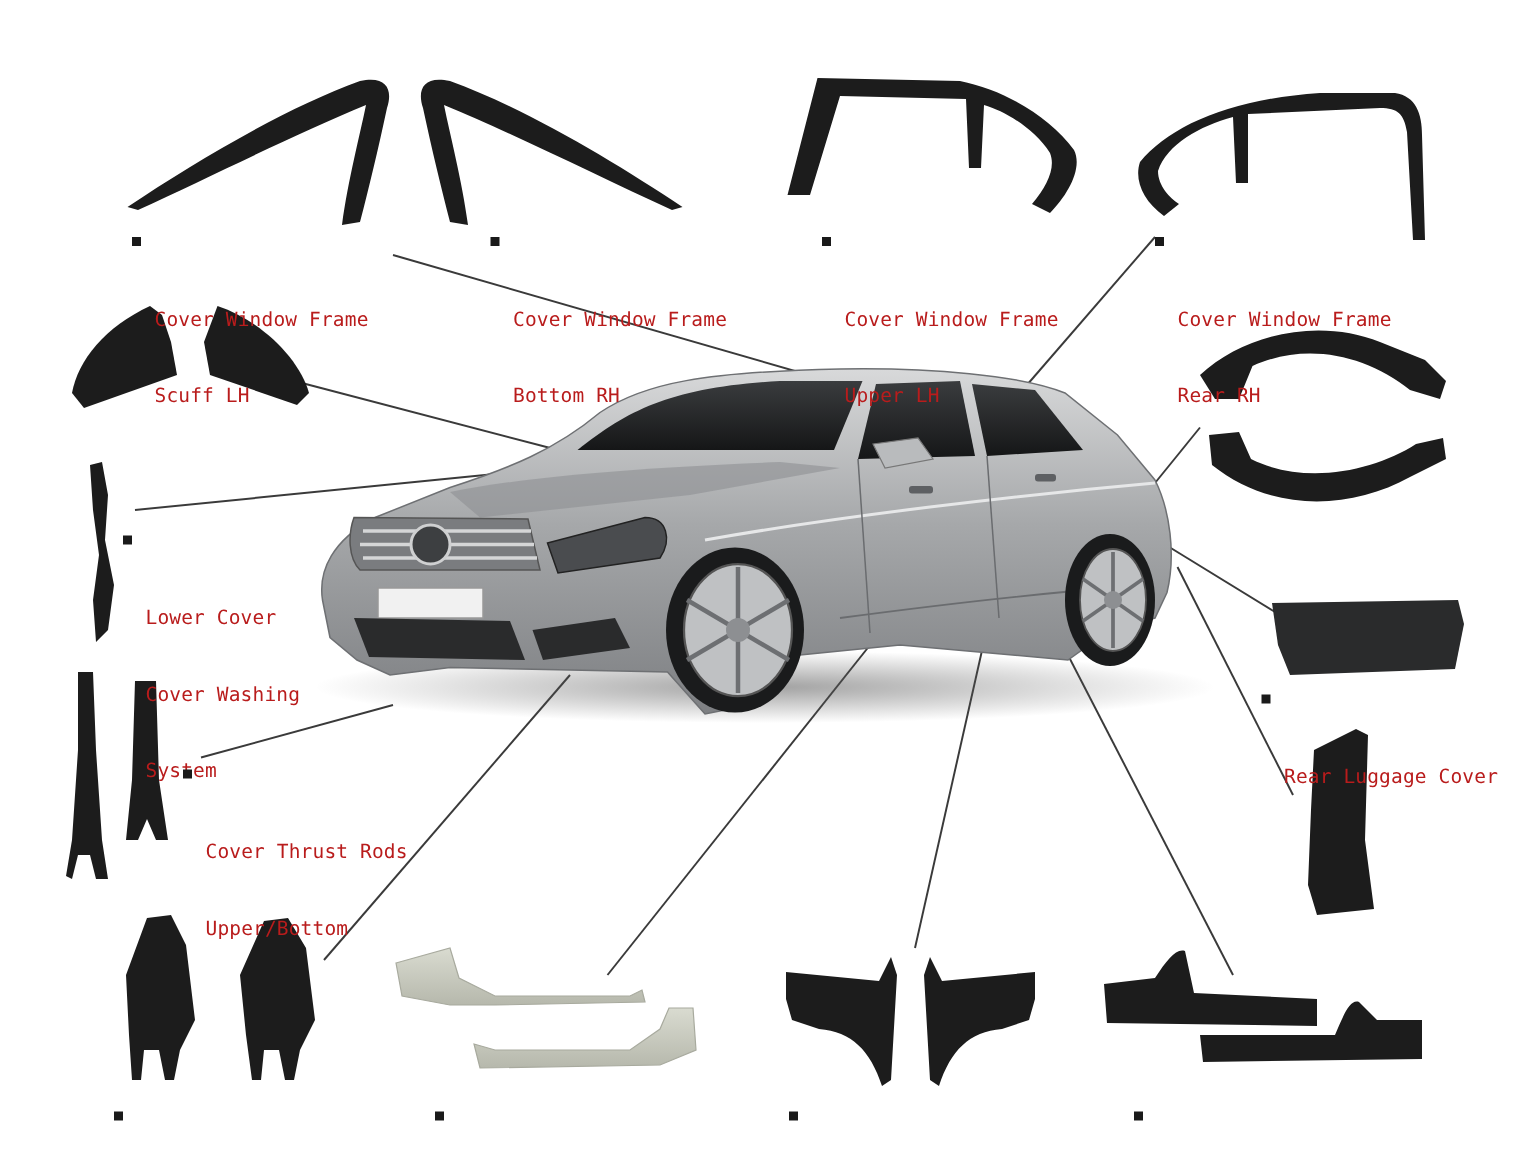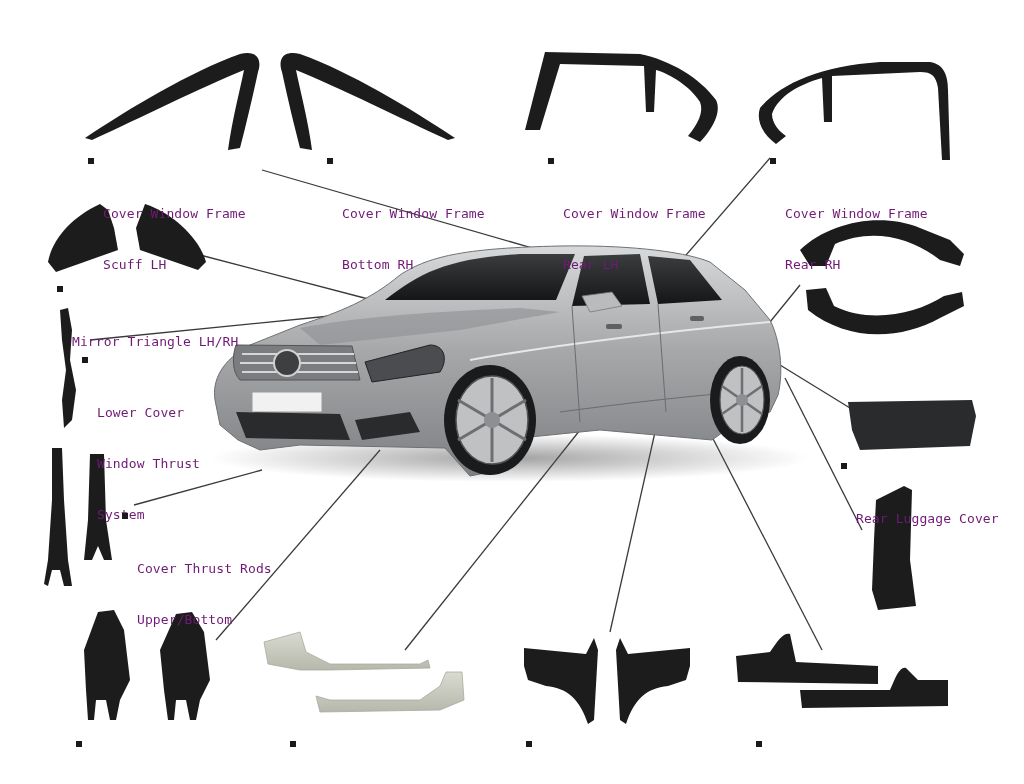--- a/index.html
+++ b/index.html
@@ -1,20 +1,20 @@
 <!DOCTYPE html>
 <html><head>
 <meta charset="utf-8">
 <style>
   html, body { margin:0; padding:0; background:#ffffff; }
   body { width:1024px; height:784px; position:relative; overflow:hidden;
          font-family:"DejaVu Sans Mono","Liberation Mono",monospace; }
   .stage { position:absolute; left:0; top:0; width:1024px; height:784px; }
   svg.art { position:absolute; left:0; top:0; }
-  .label { position:absolute; font-size:13px; line-height:17px; color:#701a75;
+  .label { position:absolute; font-size:13px; line-height:17px; color:#b91c1c;
            white-space:pre; letter-spacing:0.1px; }
   .label .bullet { position:absolute; left:-15px; top:4px; width:6px; height:6px; background:#1a1a1a; }
   .label span.l { display:block; }
 </style>
 </head>
 <body>
 
 <div class="stage">
 
   <svg class="art" width="1024" height="784" viewBox="0 0 1024 784">
@@ -160,35 +160,31 @@
     <span class="l">Scuff LH</span>
   </div>
   <div class="label" style="left:342px; top:154px;">
     <i class="bullet"></i>
     <span class="l">Cover Window Frame</span>
     <span class="l">Bottom RH</span>
   </div>
   <div class="label" style="left:563px; top:154px;">
     <i class="bullet"></i>
     <span class="l">Cover Window Frame</span>
-    <span class="l">Rear LH</span>
+    <span class="l">Upper LH</span>
   </div>
   <div class="label" style="left:785px; top:154px;">
     <i class="bullet"></i>
     <span class="l">Cover Window Frame</span>
     <span class="l">Rear RH</span>
   </div>
-  <div class="label" style="left:72px; top:282px;">
-    <i class="bullet"></i>
-    <span class="l">Mirror Triangle LH/RH</span>
-  </div>
   <div class="label" style="left:97px; top:353px;">
     <i class="bullet"></i>
     <span class="l">Lower Cover</span>
-    <span class="l">Window Thrust</span>
+    <span class="l">Cover Washing</span>
     <span class="l">System</span>
   </div>
   <div class="label" style="left:856px; top:459px;">
     <i class="bullet"></i>
     <span class="l">Rear Luggage Cover</span>
   </div>
   <div class="label" style="left:137px; top:509px;">
     <i class="bullet"></i>
     <span class="l">Cover Thrust Rods</span>
     <span class="l">Upper/Bottom</span>

